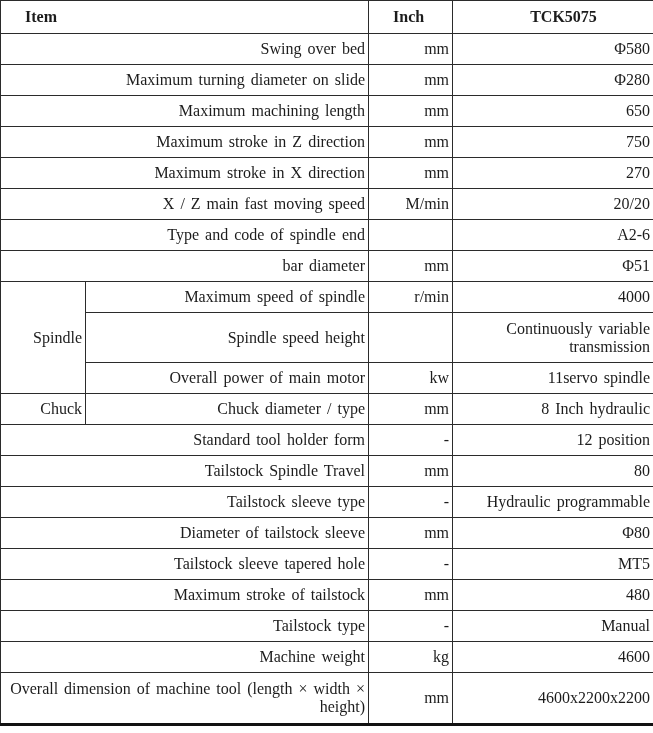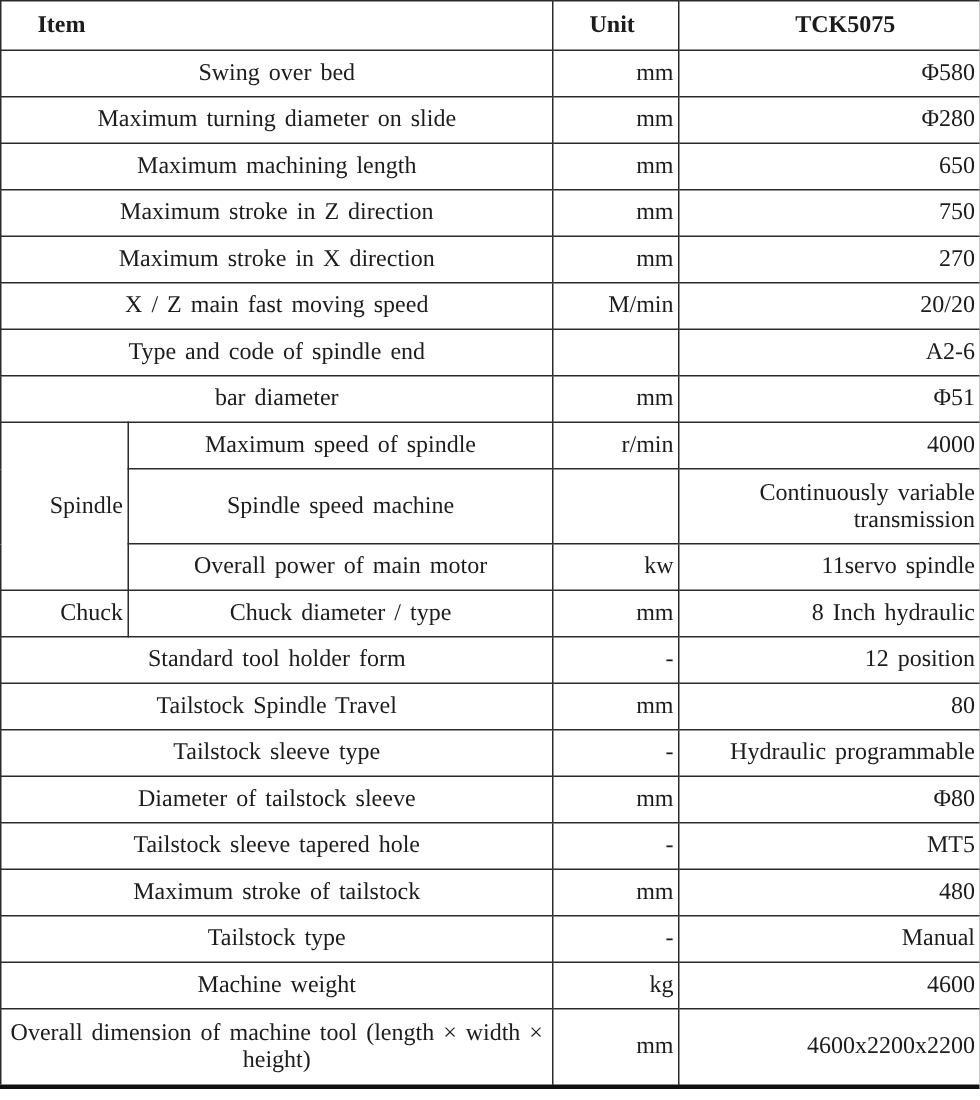--- a/index.html
+++ b/index.html
@@ -33,38 +33,38 @@
   tr.hdr th { font-weight: bold; padding-left: 24px; }
   .al { text-align: left; }
   .ac { }
   .r-hdr  { height: 33px; }
   .r-std  { height: 31px; }
   .r-tall { height: 50px; }
   .r-last { height: 52px; }
   .group-cell { text-align: right; }
   .value-cell { text-align: right; }
   .unit-cell  { text-align: right; }
-  .item-cell  { text-align: center; }
+  .item-cell  { text-align: right; }
 </style>
 </head>
 <body>
 
 <div class="page">
   <table class="spec">
     <colgroup>
       <col style="width:85px">
       <col style="width:283px">
       <col style="width:84px">
       <col style="width:201px">
     </colgroup>
 
     <tbody>
         <tr class="hdr r-hdr">
       <th colspan="2" class="al">Item</th>
-      <th class="al">Unit</th>
+      <th class="al">Inch</th>
       <th class="ac">TCK5075</th>
     </tr>
 
     <tr class="r-std">
       <td colspan="2" class="item-cell">Swing over bed</td>
       <td class="unit-cell">mm</td>
       <td class="value-cell">Φ580</td>
     </tr>
 
     <tr class="r-std">
@@ -110,21 +110,21 @@
     </tr>
 
     <tr class="r-std">
       <td rowspan="3" class="group-cell">Spindle</td>
       <td class="item-cell">Maximum speed of spindle</td>
       <td class="unit-cell">r/min</td>
       <td class="value-cell">4000</td>
     </tr>
 
     <tr class="r-tall">
-      <td class="item-cell">Spindle speed machine</td>
+      <td class="item-cell">Spindle speed height</td>
       <td class="unit-cell"></td>
       <td class="value-cell">Continuously variable transmission</td>
     </tr>
 
     <tr class="r-std">
       <td class="item-cell">Overall power of main motor</td>
       <td class="unit-cell">kw</td>
       <td class="value-cell">11servo spindle</td>
     </tr>
 

